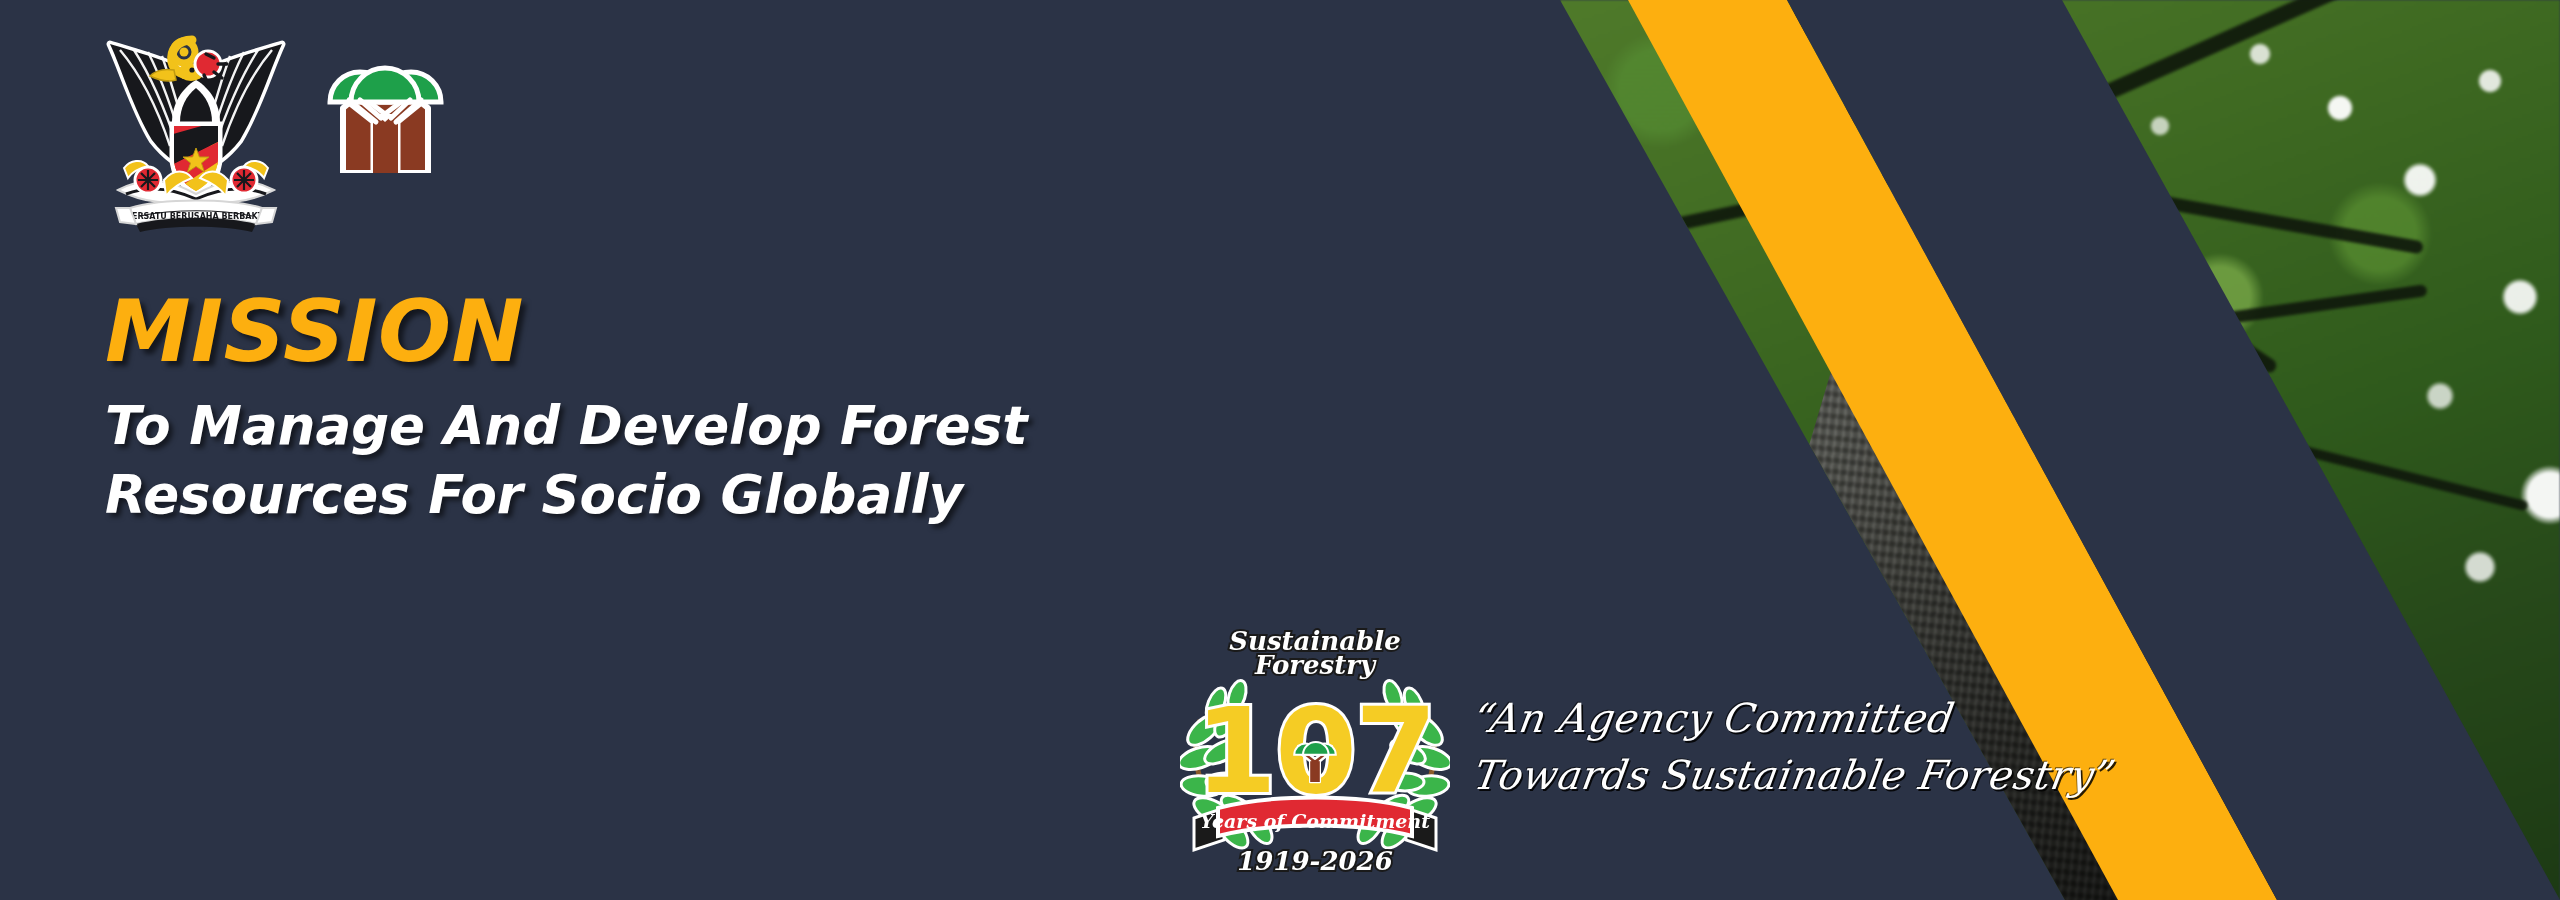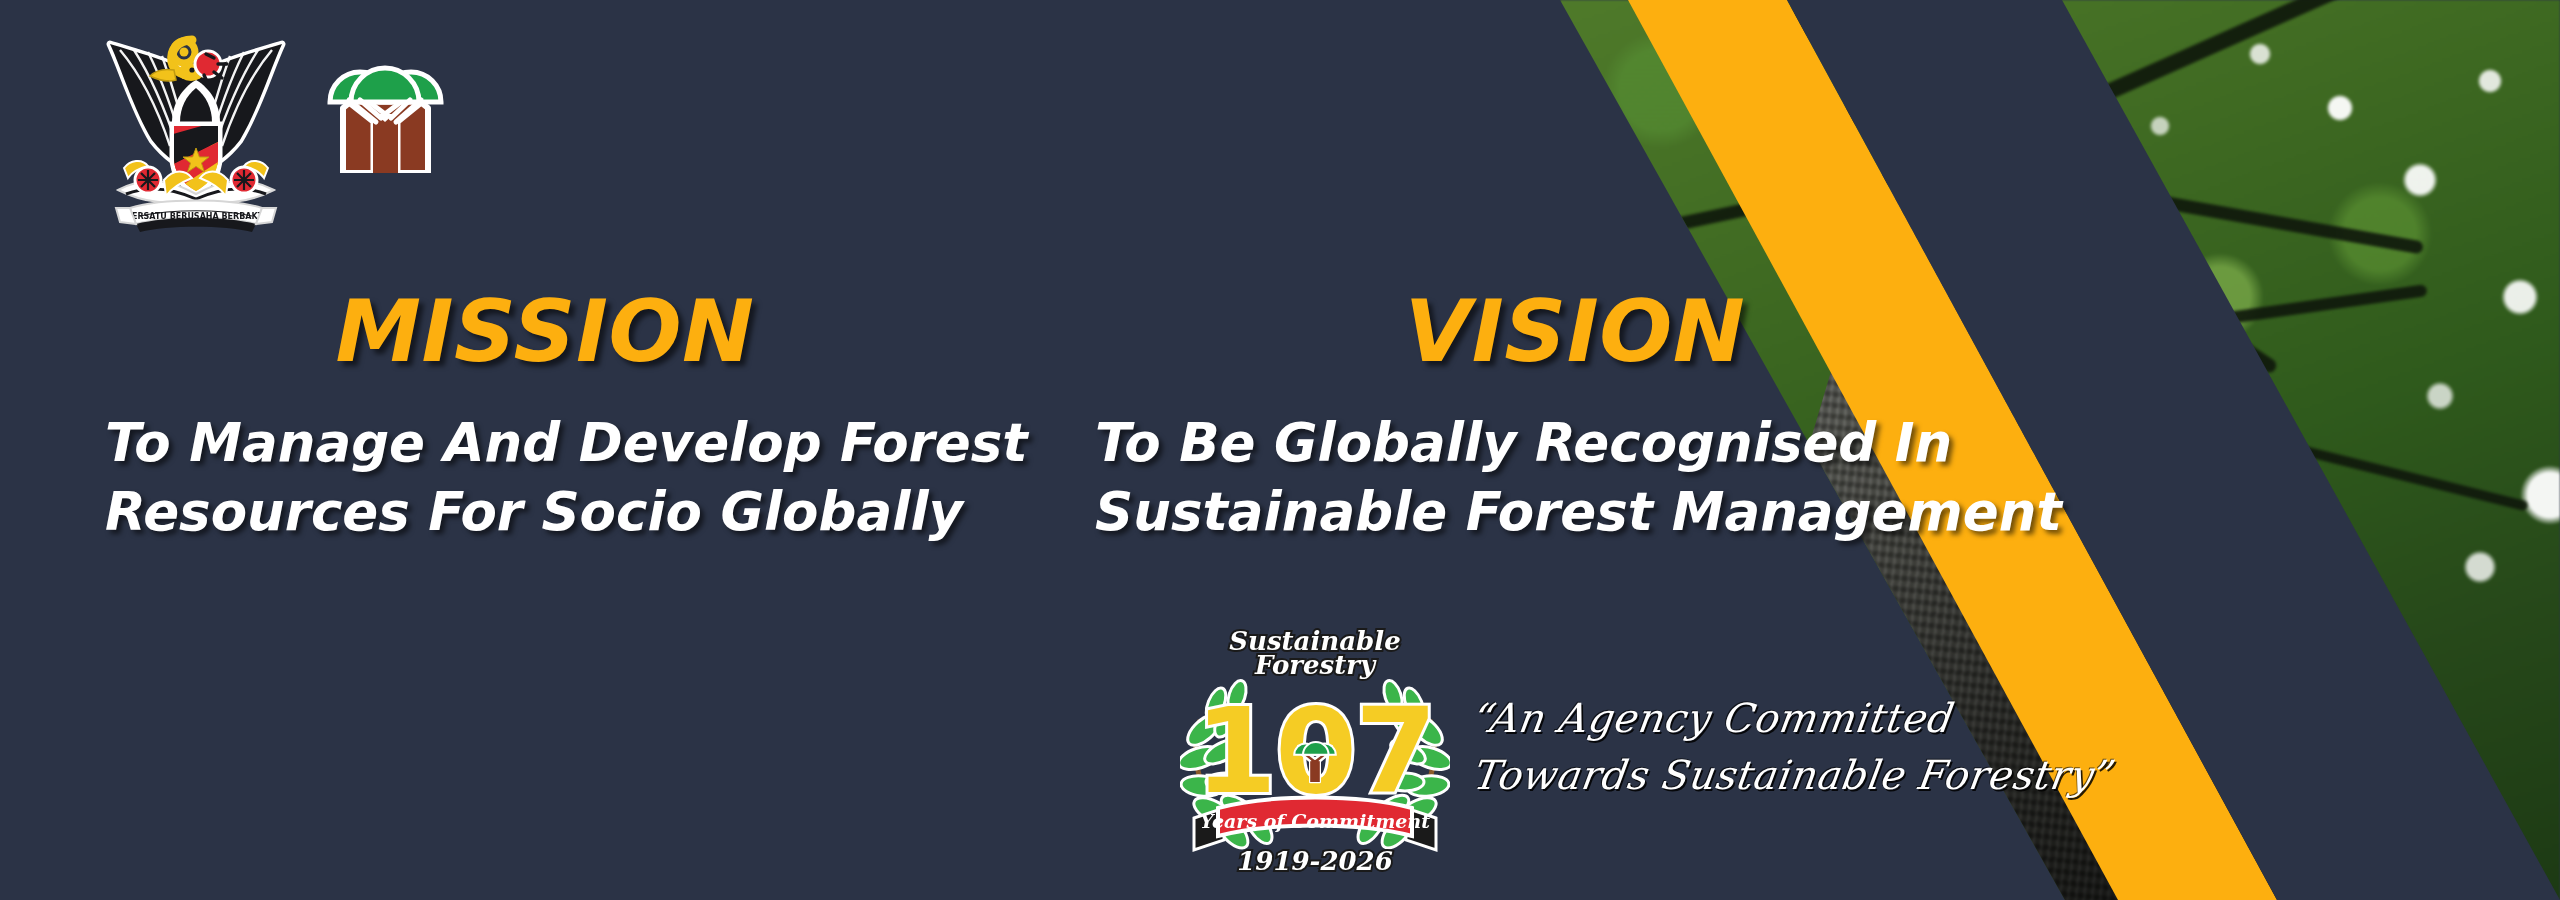--- a/index.html
+++ b/index.html
@@ -115,24 +115,23 @@
   .vision-col { left:1095px; top:288px; width:960px; }
 
   .heading{
     font-family:"DejaVu Sans", sans-serif;
     font-weight:bold; font-style:italic;
     font-size:86px; line-height:1.0;
     letter-spacing:.5px;
     color:#fdaf0f;
     text-shadow: 5px 5px 5px rgba(0,0,0,.55);
     white-space:nowrap;
-    text-align:center;
   }
   .body-text{
-    margin-top:35px;
+    margin-top:18px;
     font-family:"DejaVu Sans", sans-serif;
     font-weight:bold; font-style:italic;
     font-size:53px; line-height:1.30;
     color:#ffffff;
     text-shadow: 4px 4px 5px rgba(0,0,0,.55);
   }
   .body-text .ln{ display:block; white-space:nowrap; }
 
   
   .emblem{
@@ -292,27 +291,20 @@
   </div>
 
   <div class="col mission-col">
     <div class="heading">MISSION</div>
     <div class="body-text">
       <span class="ln">To Manage And Develop Forest</span>
       <span class="ln">Resources For Socio Globally</span>
     </div>
   </div>
 
-  <div class="col vision-col">
-    <div class="heading">VISION</div>
-    <div class="body-text">
-      <span class="ln">To Be Globally Recognised In</span>
-      <span class="ln">Sustainable Forest Management</span>
-    </div>
-  </div>
 
   <div class="emblem">
     <svg viewBox="0 0 270 268" width="270" height="268">
 
       <g>
         <path d="M20 108 C 8 150 22 196 62 222" fill="none" stroke="#8a5a2a" stroke-width="5"></path>
         <g fill="#3bb54a" stroke="#ffffff" stroke-width="3">
           <ellipse cx="24" cy="118" rx="20" ry="10" transform="rotate(-42 24 118)"></ellipse>
           <ellipse cx="19" cy="146" rx="21" ry="10" transform="rotate(-18 19 146)"></ellipse>
           <ellipse cx="22" cy="174" rx="21" ry="10" transform="rotate(6 22 174)"></ellipse>

